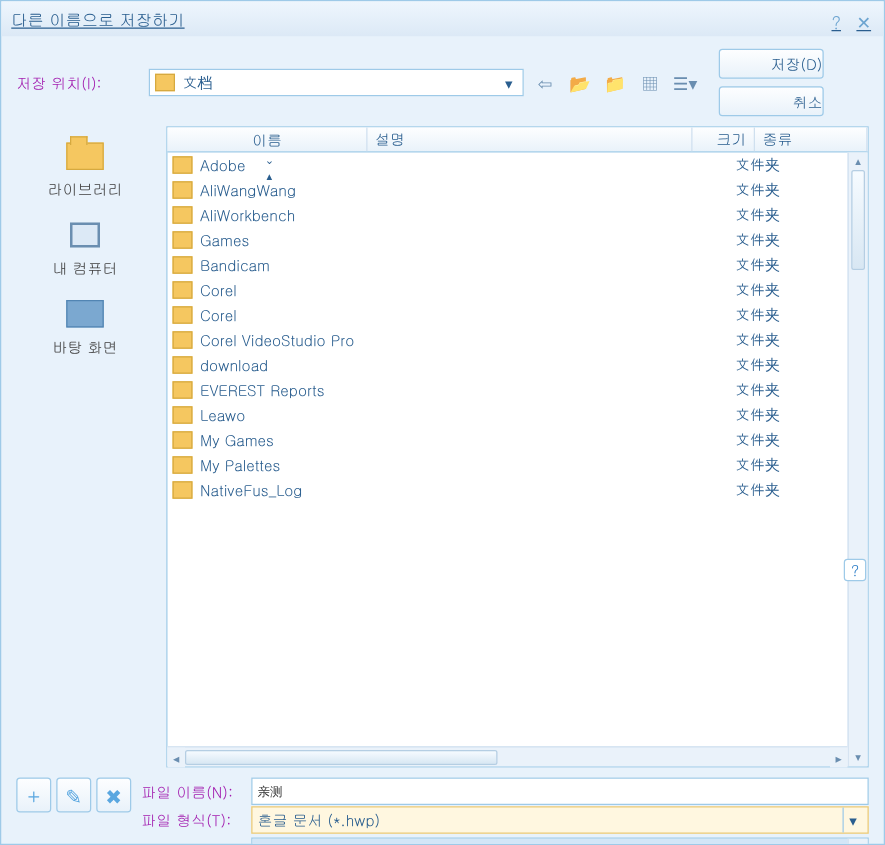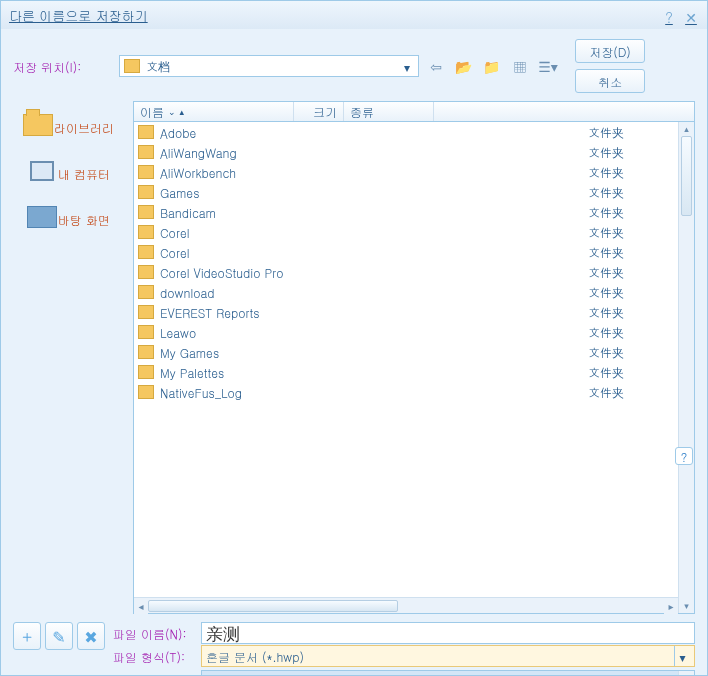--- a/index.html
+++ b/index.html
@@ -9,33 +9,33 @@
 .titlebar .title { flex: 1; }
 .titlebar .win-icon { width: 16px; height: 16px; margin-left: 6px; color: #6ca4d0; font-size: 14px; text-align: center; cursor: pointer; }
 .body { padding: 10px 12px 8px 12px; display: flex; flex-direction: column; height: calc(100% - 28px); }
 .toprow { display: flex; align-items: center; gap: 6px; margin-bottom: 8px; }
 .label { font-size: 12px; color: #a21caf; white-space: nowrap; }
 .combo { flex: 1; height: 22px; border: 1px solid #9ecae8; background: #fff; display: flex; align-items: center; padding: 0 4px; font-size: 12px; color: #2a5e8f; }
 .combo .folder-ic { width: 16px; height: 14px; background: #f5c760; border: 1px solid #d6a93f; margin-right: 6px; }
 .combo .drop { margin-left: auto; width: 14px; text-align: center; color: #2a5e8f; }
 .toolbtn { width: 22px; height: 22px; display: flex; align-items: center; justify-content: center; font-size: 14px; color: #6a8eb0; cursor: pointer; }
 .rightbtns { display: flex; flex-direction: column; gap: 6px; margin-left: 10px; }
-.btn { width: 70px; height: 24px; border: 1px solid #9ecae8; background: linear-gradient(#fdfeff,#e9f2fa); font-size: 12px; color: #2a5e8f; border-radius: 3px; cursor: pointer; }
+.btn { width: 84px; height: 24px; border: 1px solid #9ecae8; background: linear-gradient(#fdfeff,#e9f2fa); font-size: 12px; color: #2a5e8f; border-radius: 3px; cursor: pointer; text-align: right; }
 .midrow { display: flex; flex: 1; min-height: 0; gap: 10px; }
 .leftpanel { width: 110px; display: flex; flex-direction: column; align-items: center; padding-top: 10px; gap: 14px; }
-.placeitem { display: flex; flex-direction: row; align-items: center; font-size: 12px; color: #c2410c; cursor: pointer; }
+.placeitem { display: flex; flex-direction: column; align-items: center; font-size: 12px; color: #404040; cursor: pointer; }
 .placeitem .ic { width: 32px; height: 28px; margin-bottom: 4px; display: flex; align-items: center; justify-content: center; }
 .ic-folder { background: #f5c760; border: 1px solid #d6a93f; width: 30px; height: 22px; position: relative; }
 .ic-folder::before { content:""; position:absolute; top:-6px; left:2px; width:12px; height:6px; background:#f5c760; border:1px solid #d6a93f; border-bottom:none; }
 .ic-desktop { width:30px; height:22px; background:#7ba8d0; border:1px solid #5285b3; }
 .ic-computer { width:24px; height:20px; background:#dce9f6; border:2px solid #6a8eb0; }
 .listwrap { flex: 1; display: flex; flex-direction: column; border: 1px solid #9ecae8; background: #fff; }
 .listhead { display: flex; height: 20px; background: linear-gradient(#fdfeff,#e9f2fa); border-bottom: 1px solid #9ecae8; font-size: 12px; color: #2a5e8f; }
 .col { border-right: 1px solid #cfe0ef; padding: 2px 6px; display:flex; align-items:center; }
-.col.name { width: 160px; }
+.col.name { width: 160px; flex-direction: column; }
 .col.desc { flex: 1; }
 .col.size { width: 50px; text-align: right; justify-content:flex-end;}
 .col.type { width: 90px; }
 .listbody { flex: 1; overflow-y: auto; position: relative; }
 .row { display: flex; height: 20px; font-size: 12px; color: #2a5e8f; align-items: center; }
 .row .cname { width: 160px; padding-left: 4px; display: flex; align-items: center; }
 .row .cdesc { flex: 1; }
 .row .csize { width: 50px; }
 .row .ctype { width: 90px; }
 .fic { width: 16px; height: 14px; background: #f5c760; border: 1px solid #d6a93f; margin-right: 6px; flex-shrink: 0; }
@@ -45,21 +45,21 @@
 .hscroll .arr.l{left:0;} .hscroll .arr.r{right:0;}
 .vscroll { width:16px; background:#eaf2fa; border-left:1px solid #cfe0ef; }
 .listmain { display:flex; flex:1; min-height:0; }
 .listcol { flex:1; display:flex; flex-direction:column; }
 .bottomrows { display: flex; gap: 8px; margin-top: 8px; align-items: flex-start; }
 .bottomleft { display: flex; gap: 4px; }
 .sqbtn { width: 28px; height: 28px; border: 1px solid #9ecae8; background: linear-gradient(#fdfeff,#e9f2fa); display:flex; align-items:center; justify-content:center; font-size:16px; color:#5aa7e0; cursor:pointer; border-radius:3px;}
 .bottomright { flex: 1; display: flex; flex-direction: column; gap: 1px; position:relative;}
 .fieldrow { display: flex; align-items: center; gap: 8px; }
 .fieldrow .label { width: 80px; }
-.input { flex: 1; height: 22px; border: 1px solid #9ecae8; background: #fff; padding: 0 4px; font-size: 17px; color: #333; }
+.input { flex: 1; height: 22px; border: 1px solid #9ecae8; background: #fff; padding: 0 4px; font-size: 10px; color: #333; }
 .select { flex: 1; height: 22px; border: 1px solid #9ecae8; background: #fff; padding: 0 4px; font-size: 12px; color: #2a5e8f; display:flex; align-items:center; }
 .select.hov { background: #fff7e0; border-color: #e9c978; }
 .select .drop { margin-left:auto; width:16px; height:100%; border-left:1px solid #9ecae8; display:flex; align-items:center; justify-content:center; }
 .dropdown { position:absolute; left:88px; top:48px; right:0; background:#fff; border:1px solid #9ecae8; z-index:10; }
 .dropdown .opt { padding:1px 6px; font-size:13px; color:#2a5e8f; cursor:pointer; height:18px; display:flex; align-items:center;}
 .dropdown .opt.sel { background:#d3e6f7; }
 .dropdown .ddscroll { position:absolute; right:0; top:0; bottom:0; width:16px; background:#eaf2fa; border-left:1px solid #cfe0ef;}
 .helpic { position: absolute; right: 14px; bottom: 210px; width: 18px; height: 18px; border: 1px solid #9ecae8; border-radius: 3px; background: #fff; color: #2a7cc7; font-size: 12px; display:flex; align-items:center; justify-content:center; }
 .arrow-annot { position:absolute; pointer-events:none; z-index:20; }
 .vsb-inner{position:relative;height:100%;}
@@ -119,20 +119,21 @@
           </div>
         </div>
 
       <div class="listwrap">
         <div class="listhead">
           <div class="col name">
               <span>이름</span>
               <span class="sortglyph">⌄</span>
               <span class="sortglyph">▴</span>
             </div>
+          <div class="col desc">설명</div>
           <div class="col size">크기</div>
           <div class="col type">종류</div>
         </div>
         <div class="listmain">
           <div class="listcol">
             <div class="listbody" id="rows">
                 <div class="row">
                   <div class="cname">
                     <span class="fic"></span>
                     <span>Adobe</span>

